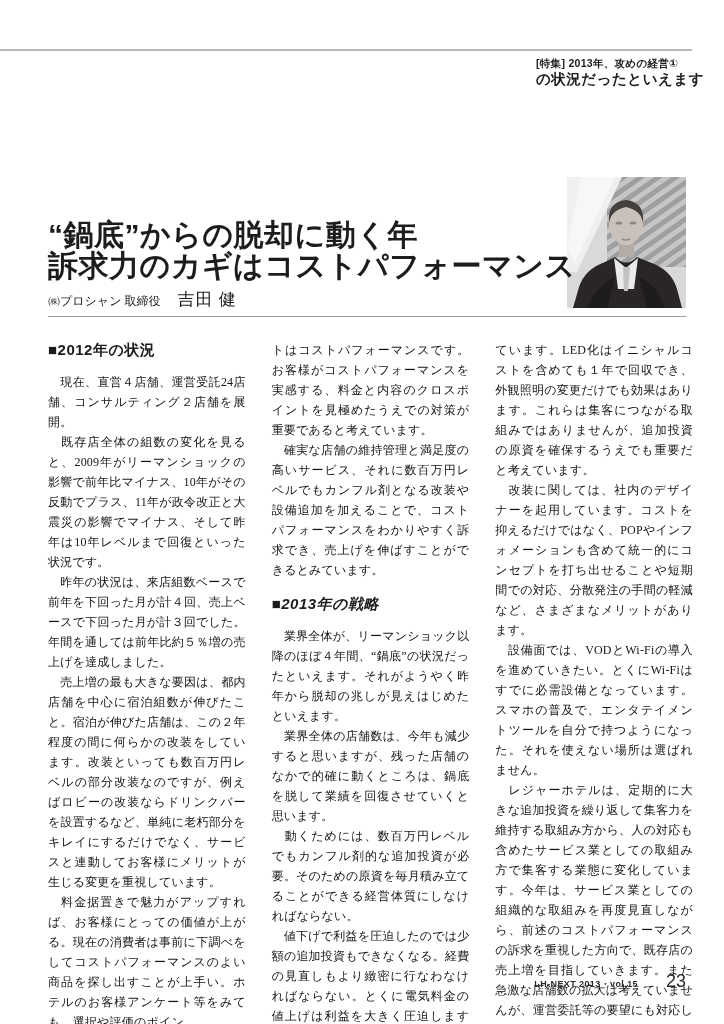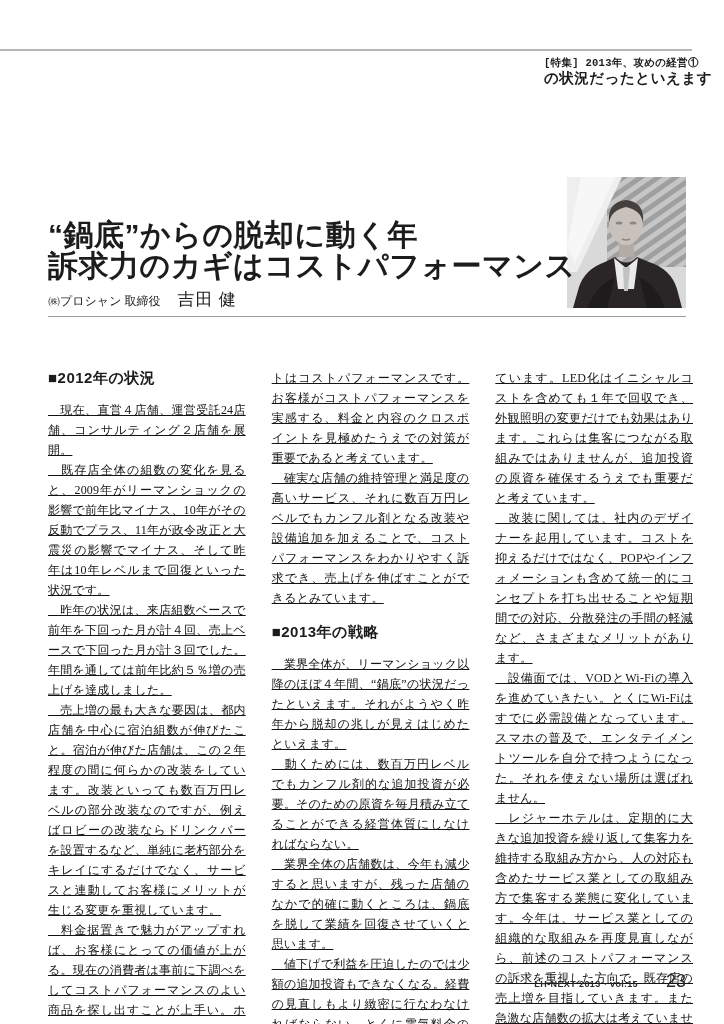--- a/index.html
+++ b/index.html
@@ -12,21 +12,21 @@
     overflow:hidden;
   }
   
   .top-rule{
     position:absolute;left:0;top:49px;width:692px;height:2px;
     background:#b7b7b7;
   }
   
   .feature-header{
     position:absolute;left:523px;top:56px;
-    display:flex;align-items:flex-start;gap:12px;font-family:Liberation Mono, monospace;
+    display:flex;align-items:flex-start;gap:4px;
   }
   .feature-bar{width:9px;background:#0a0a0a;}
   .feature-text{display:flex;flex-direction:column;justify-content:center;}
   .feature-label{font-size:10.5px;font-weight:bold;letter-spacing:.3px;line-height:14px;}
   .feature-title{font-size:14.5px;font-weight:bold;letter-spacing:.5px;line-height:18px;}
   
   .portrait{
     position:absolute;left:567px;top:177px;width:119px;height:131px;
     overflow:hidden;background:#d8d8d8;
   }
@@ -34,36 +34,35 @@
   .title-block{position:absolute;left:48px;top:219px;width:500px;}
   .title-line{font-size:30px;font-weight:bold;letter-spacing:.5px;line-height:31px;white-space:nowrap;}
   .byline{margin-top:7px;display:flex;align-items:baseline;gap:17px;}
   .byline-company{font-size:12px;font-family:"Liberation Serif","DejaVu Serif",serif;}
   .byline-name{font-size:17px;font-family:"Liberation Serif","DejaVu Serif",serif;letter-spacing:1px;}
   
   .header-rule{position:absolute;left:48px;top:316px;width:638px;height:1px;background:#9c9c9c;}
   
   .article-body{
     position:absolute;left:48px;top:340px;width:645px;height:630px;
-    display:flex;gap:26px;margin-top:28px;
+    display:flex;gap:26px;
   }
   .col{flex:1;min-width:0;}
   .section-heading{
     font-size:15px;font-weight:bold;letter-spacing:.5px;
     margin:0 0 12px 0;line-height:20px;
   }
-  .col2 .section-heading{margin-top:14px;}
+  .col2 .section-heading{margin-top:14px;font-style:italic;}
   .col p{
     margin:0;
     font-family:"Liberation Serif","DejaVu Serif",serif;
     font-size:12px;line-height:20px;
     text-align:justify;
     letter-spacing:.2px;
     color:#141414;
-    text-decoration:underline;
   }
   
   .footer{
     position:absolute;left:48px;top:971px;width:638px;
     display:flex;justify-content:flex-end;align-items:baseline;gap:28px;
   }
   .journal-label{font-size:9px;font-weight:bold;letter-spacing:.4px;color:#2a2a2a;}
   .page-number{font-size:18px;color:#2a2a2a;}
 </style>
 </head>
@@ -128,22 +127,22 @@
     <p>　既存店全体の組数の変化を見ると、2009年がリーマンショックの影響で前年比マイナス、10年がその反動でプラス、11年が政令改正と大震災の影響でマイナス、そして昨年は10年レベルまで回復といった状況です。</p>
     <p>　昨年の状況は、来店組数ベースで前年を下回った月が計４回、売上ベースで下回った月が計３回でした。年間を通しては前年比約５％増の売上げを達成しました。</p>
     <p>　売上増の最も大きな要因は、都内店舗を中心に宿泊組数が伸びたこと。宿泊が伸びた店舗は、この２年程度の間に何らかの改装をしています。改装といっても数百万円レベルの部分改装なのですが、例えばロビーの改装ならドリンクバーを設置するなど、単純に老朽部分をキレイにするだけでなく、サービスと連動してお客様にメリットが生じる変更を重視しています。</p>
     <p>　料金据置きで魅力がアップすれば、お客様にとっての価値が上がる。現在の消費者は事前に下調べをしてコストパフォーマンスのよい商品を探し出すことが上手い。ホテルのお客様アンケート等をみても、選択や評価のポイン</p>
   </div>
   <div class="col col2">
     <p>トはコストパフォーマンスです。お客様がコストパフォーマンスを実感する、料金と内容のクロスポイントを見極めたうえでの対策が重要であると考えています。</p>
     <p>　確実な店舗の維持管理と満足度の高いサービス、それに数百万円レベルでもカンフル剤となる改装や設備追加を加えることで、コストパフォーマンスをわかりやすく訴求でき、売上げを伸ばすことができるとみています。</p>
     <h2 class="section-heading">■2013年の戦略</h2>
     <p>　業界全体が、リーマンショック以降のほぼ４年間、“鍋底”の状況だったといえます。それがようやく昨年から脱却の兆しが見えはじめたといえます。</p>
+    <p>　業界全体の店舗数は、今年も減少すると思いますが、残った店舗のなかで的確に動くところは、鍋底を脱して業績を回復させていくと思います。</p>
     <p>　動くためには、数百万円レベルでもカンフル剤的な追加投資が必要。そのための原資を毎月積み立てることができる経営体質にしなければならない。</p>
-    <p>　業界全体の店舗数は、今年も減少すると思いますが、残った店舗のなかで的確に動くところは、鍋底を脱して業績を回復させていくと思います。</p>
     <p>　値下げで利益を圧迫したのでは少額の追加投資もできなくなる。経費の見直しもより緻密に行なわなければならない。とくに電気料金の値上げは利益を大きく圧迫しますから、昨年からLED化とボイラーのガス化を順次進め</p>
   </div>
   <div class="col col3">
     <p>ています。LED化はイニシャルコストを含めても１年で回収でき、外観照明の変更だけでも効果はあります。これらは集客につながる取組みではありませんが、追加投資の原資を確保するうえでも重要だと考えています。</p>
     <p>　改装に関しては、社内のデザイナーを起用しています。コストを抑えるだけではなく、POPやインフォメーションも含めて統一的にコンセプトを打ち出せることや短期間での対応、分散発注の手間の軽減など、さまざまなメリットがあります。</p>
     <p>　設備面では、VODとWi-Fiの導入を進めていきたい。とくにWi-Fiはすでに必需設備となっています。スマホの普及で、エンタテイメントツールを自分で持つようになった。それを使えない場所は選ばれません。</p>
     <p>　レジャーホテルは、定期的に大きな追加投資を繰り返して集客力を維持する取組み方から、人の対応も含めたサービス業としての取組み方で集客する業態に変化しています。今年は、サービス業としての組織的な取組みを再度見直しながら、前述のコストパフォーマンスの訴求を重視した方向で、既存店の売上増を目指していきます。また急激な店舗数の拡大は考えていませんが、運営委託等の要望にも対応していきます。</p>
   </div>
 </div>
 

